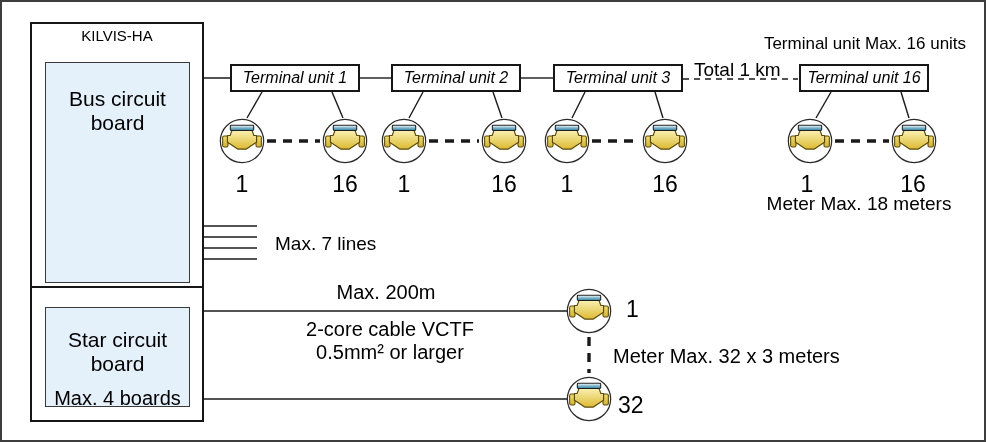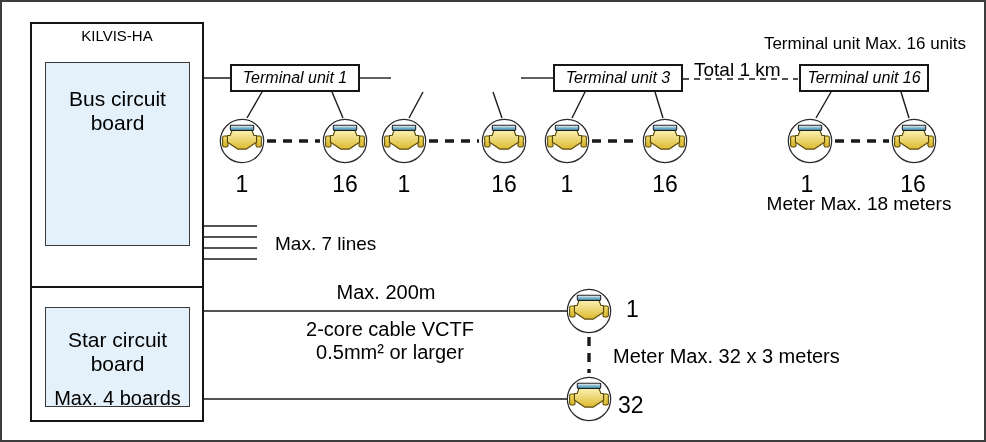--- a/index.html
+++ b/index.html
@@ -96,33 +96,36 @@
     <line class="dash-thick" x1="587" y1="335" x2="587" y2="371"></line>
   </svg>
 
   <div class="abs outer-box"></div>
   <div class="abs divider"></div>
 
   <div class="abs ctr board-title" style="left:115px;top:25px;">
     <div>KILVIS-HA</div>
   </div>
 
-  <div class="abs circuit-box" style="left:43px;top:60px;width:145px;height:184px;padding-top:24px;">
+  <div class="abs circuit-box" style="left:43px;top:60px;width:145px;height:221px;padding-top:24px;">
     <div>Bus circuit</div>
     <div>board</div>
   </div>
 
   <div class="abs circuit-box" style="left:43px;top:305px;width:145px;height:100px;padding-top:20px;">
     <div>Star circuit</div>
     <div>board</div>
     <div class="cap">Max. 4 boards</div>
   </div>
 
   <div class="abs tu" style="left:228px;">
     <span>Terminal unit 1</span>
+  </div>
+  <div class="abs tu" style="left:389px;">
+    <span>Terminal unit 2</span>
   </div>
   <div class="abs tu" style="left:551px;">
     <span>Terminal unit 3</span>
   </div>
   <div class="abs tu" style="left:797px;">
     <span>Terminal unit 16</span>
   </div>
 
   <svg class="abs meter" style="left:217px;top:116px;" width="46" height="46" viewBox="0 0 48 48">
       <use href="#meter-sym"></use>

